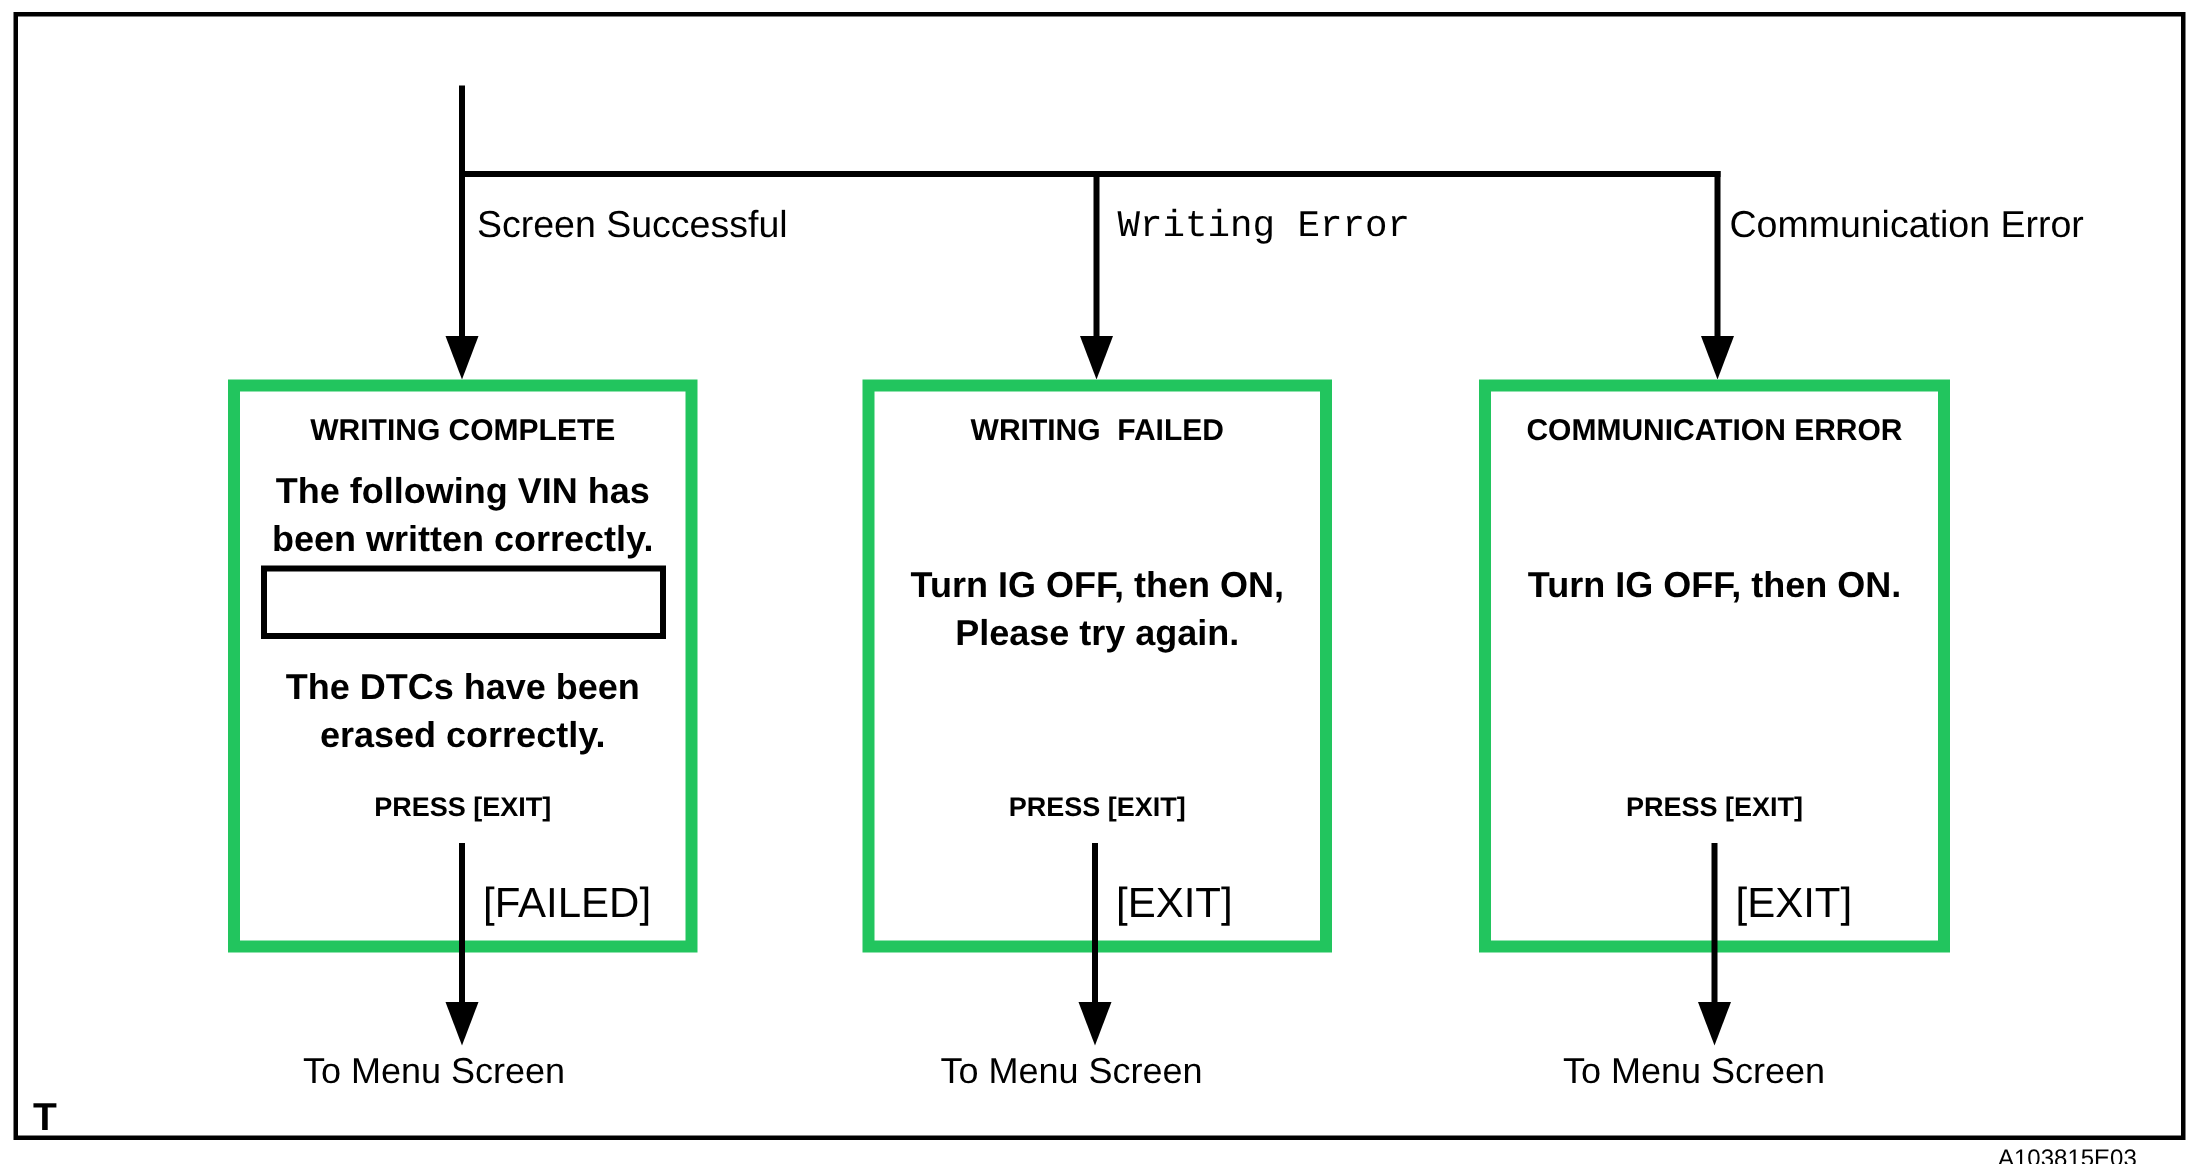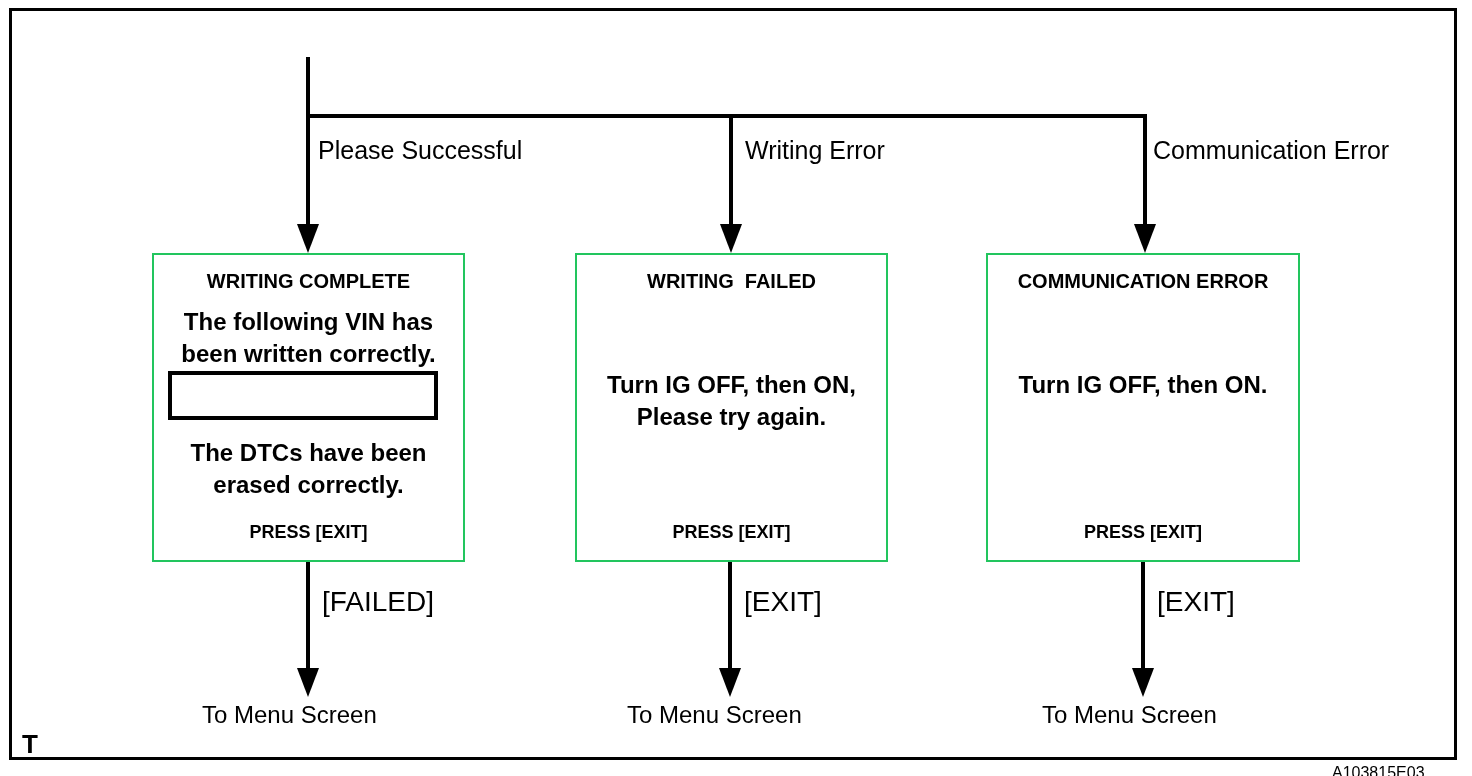--- a/index.html
+++ b/index.html
@@ -40,22 +40,22 @@
   .branch-label {
     position: absolute;
     font-size: 25px;
     line-height: 1.1;
     white-space: nowrap;
   }
   .screen-box {
     position: absolute;
     top: 253px;
     width: 313px;
-    height: 309px;
-    border: 2px solid #22c55e;
+    height: 382px;
+    border: 8px solid #22c55e;
     box-sizing: border-box;
     background: #ffffff;
   }
   .screen-box .title {
     position: absolute;
     left: 0;
     right: 0;
     top: 15px;
     text-align: center;
     font-weight: bold;
@@ -121,38 +121,38 @@
 
 <div class="canvas">
 
   <div class="frame"></div>
 
   <div class="vline" style="left:306px; top:57px; width:4px; height:61px;"></div>
   <div class="hline" style="left:306px; top:114px; width:841px; height:4px;"></div>
 
   <div class="vline" style="left:306px; top:114px; width:4px; height:112px;"></div>
   <div class="arrowhead-down" style="left:297px; top:224px;"></div>
-  <div class="branch-label" style="left:318px; top:137px;">Please Successful</div>
+  <div class="branch-label" style="left:318px; top:137px;">Screen Successful</div>
 
   <div class="screen-box" style="left:152px;">
     <div class="title">WRITING COMPLETE</div>
     <div class="msg" style="top:51px;">The following VIN has been written correctly.</div>
     <div class="vin-field"></div>
     <div class="msg" style="top:182px;">The DTCs have been erased correctly.</div>
     <div class="press">PRESS [EXIT]</div>
   </div>
 
   <div class="vline" style="left:306px; top:562px; width:4px; height:108px;"></div>
   <div class="arrowhead-down" style="left:297px; top:668px;"></div>
   <div class="key-label" style="left:322px;">[FAILED]</div>
   <div class="dest-label" style="left:202px;">To Menu Screen</div>
 
   <div class="vline" style="left:729px; top:114px; width:4px; height:112px;"></div>
   <div class="arrowhead-down" style="left:720px; top:224px;"></div>
-  <div class="branch-label" style="left:745px; top:137px;">Writing Error</div>
+  <div class="branch-label" style="left:745px; top:137px;font-family:Liberation Mono, monospace;">Writing Error</div>
 
   <div class="screen-box" style="left:575px;">
     <div class="title">WRITING  FAILED</div>
     <div class="msg" style="top:114px;">Turn IG OFF, then ON,
 Please try again.</div>
     <div class="press">PRESS [EXIT]</div>
   </div>
 
   <div class="vline" style="left:728px; top:562px; width:4px; height:108px;"></div>
   <div class="arrowhead-down" style="left:719px; top:668px;"></div>

